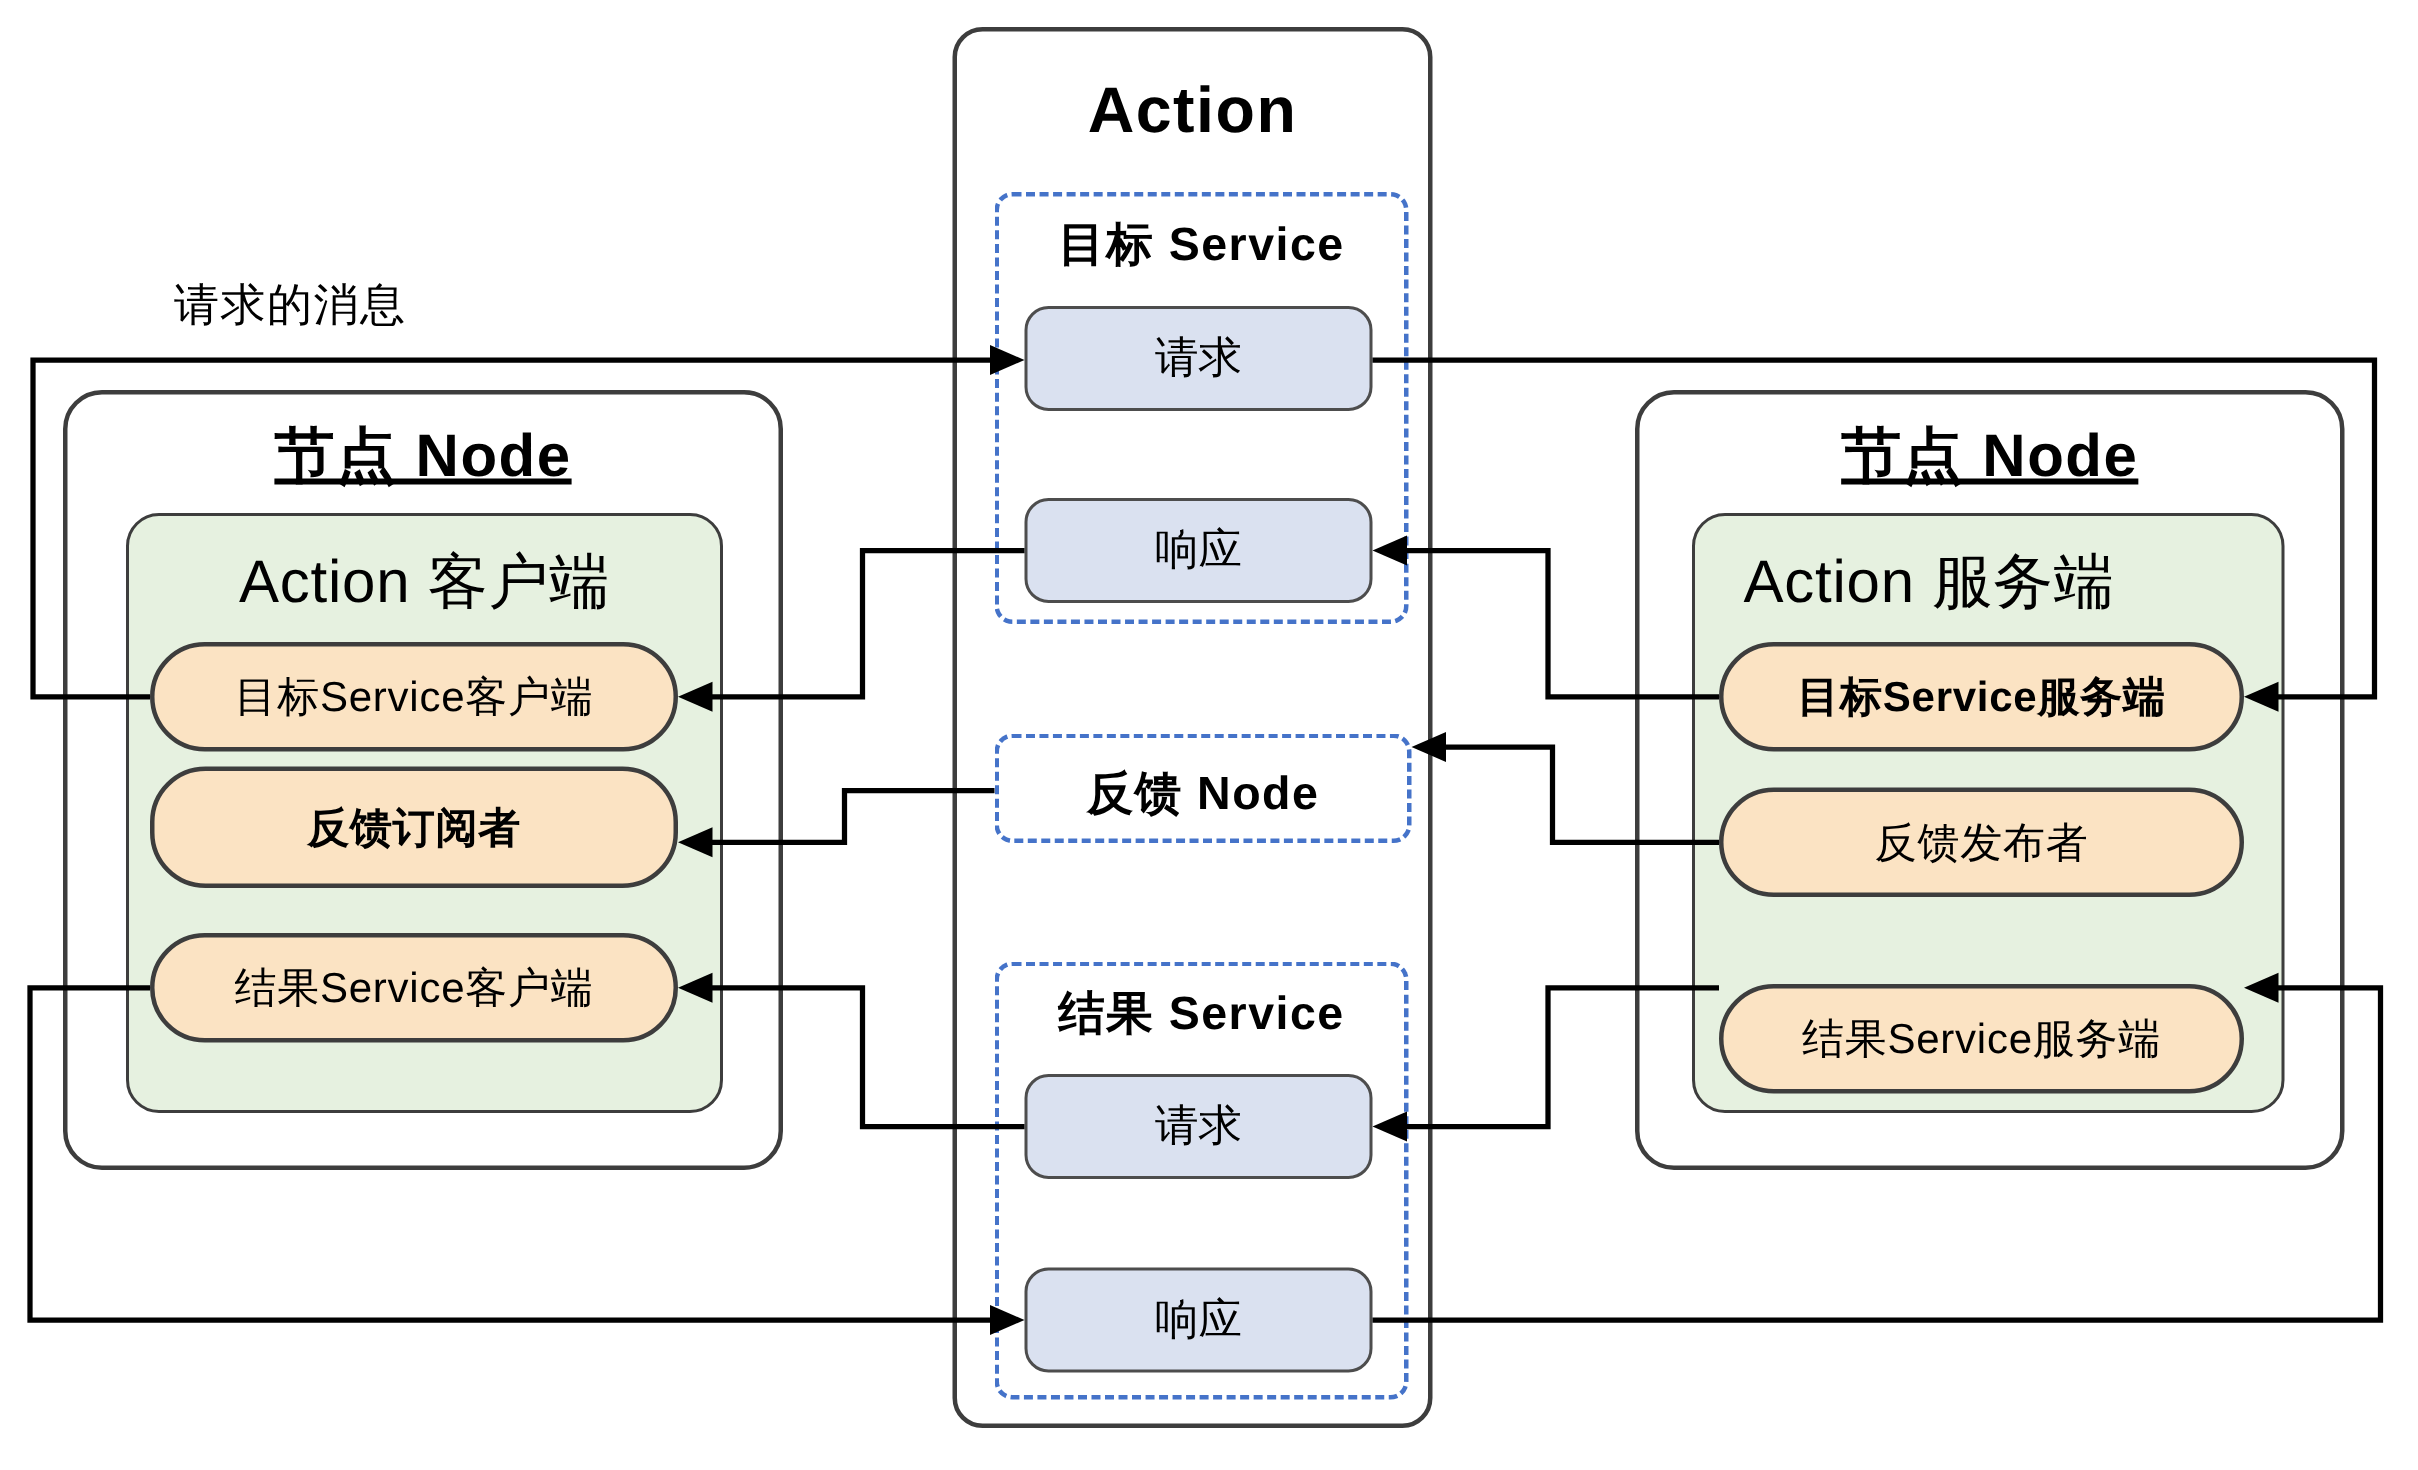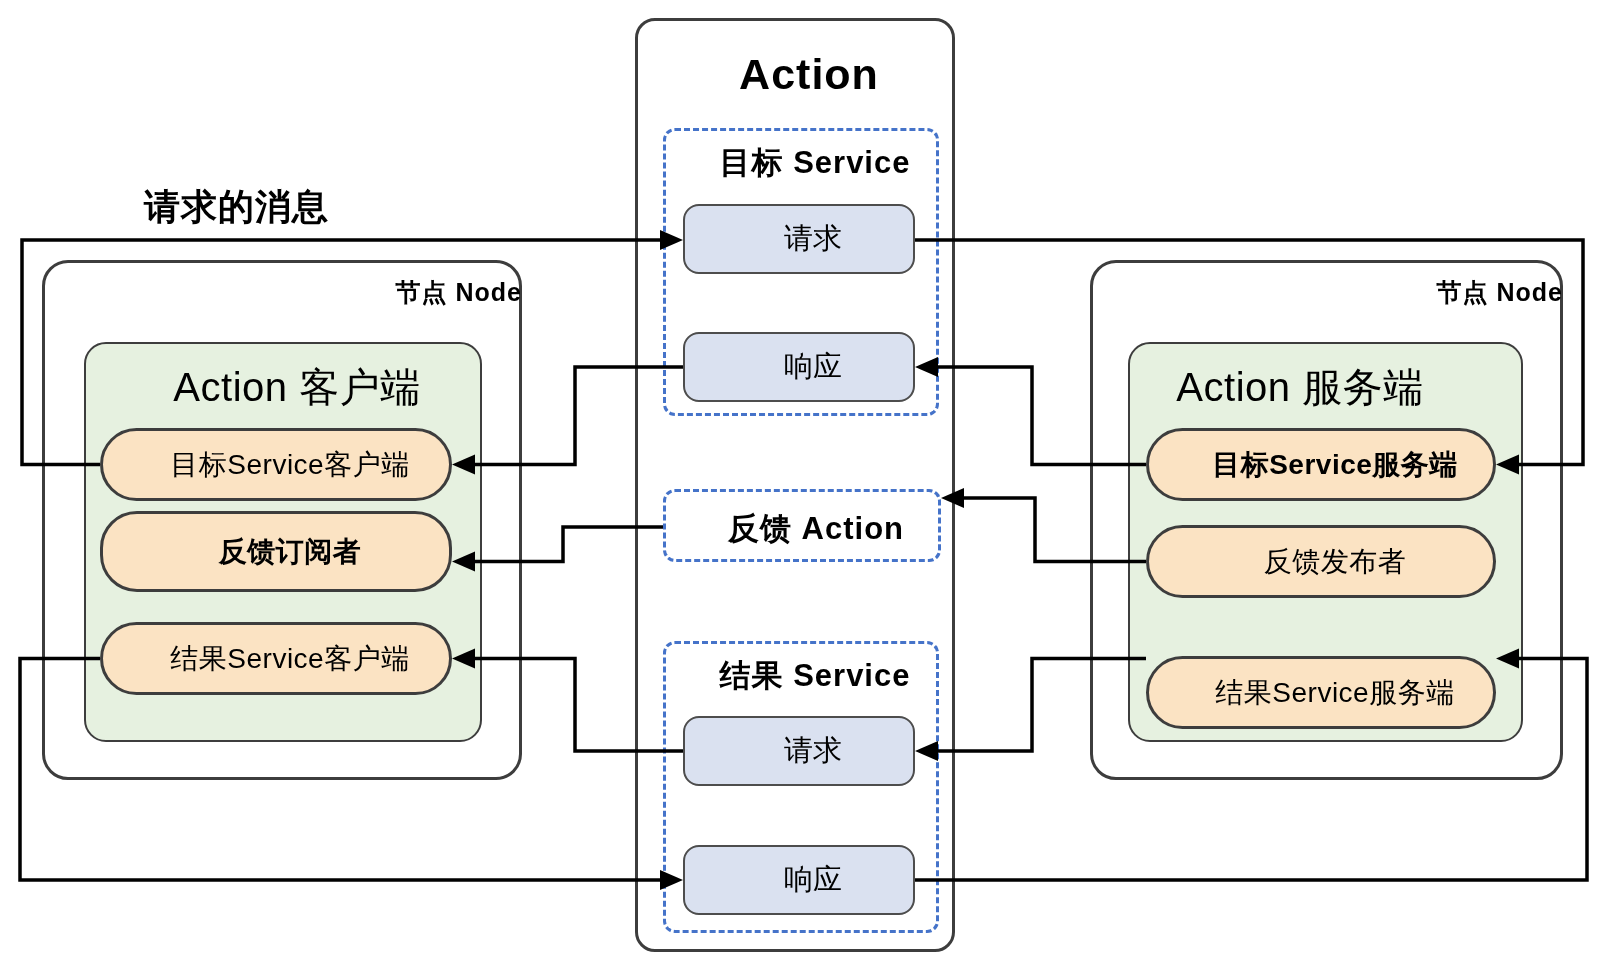--- a/index.html
+++ b/index.html
@@ -4,21 +4,21 @@
 <style>
   :root{
     --pill-fill:#FBE3C3; --green-fill:#E6F1E0; --blue-box-fill:#DAE1F0;
     --dashed-border:#4573C9; --box-border:#3D3D3D; --line:#000000;
   }
   html,body{margin:0;padding:0;background:#ffffff;}
   body{
     width:1612px;height:980px;position:relative;overflow:hidden;
     font-family:"Liberation Sans","DejaVu Sans",sans-serif;color:#000;
   }
-  .abs{position:absolute;box-sizing:border-box;padding-left:28px;}
+  .abs{position:absolute;box-sizing:border-box;}
   .node-box{
     background:#ffffff;border:3px solid var(--box-border);border-radius:26px;
   }
   .action-box{
     background:#ffffff;border:3px solid var(--box-border);border-radius:20px;
   }
   .green-box{
     background:var(--green-fill);border:2.5px solid var(--box-border);border-radius:22px;
   }
   .pill{
@@ -26,25 +26,25 @@
     display:flex;align-items:center;justify-content:center;
     font-size:28px;letter-spacing:.5px;
   }
   .dashed-box{
     background:#ffffff;border:3px dashed var(--dashed-border);border-radius:12px;
   }
   .blue-box{
     background:var(--blue-box-fill);border:2.5px solid #4d4d4d;border-radius:16px;
     display:flex;align-items:center;justify-content:center;font-size:29px;
   }
-  .title-node{font-size:25px;font-weight:bold;text-align:right;letter-spacing:1px;}
+  .title-node{font-size:40px;font-weight:bold;text-align:center;letter-spacing:1px;text-decoration:underline;}
   .title-green{font-size:40px;text-align:center;letter-spacing:.5px;}
   .title-action{font-size:43px;font-weight:bold;text-align:center;letter-spacing:1px;}
   .title-dashed{font-size:31px;font-weight:bold;text-align:center;letter-spacing:1px;}
-  .top-label{font-size:36px;font-weight:700;letter-spacing:1px;}
+  .top-label{font-size:30px;font-weight:400;letter-spacing:1px;}
   #wires{position:absolute;left:0;top:0;z-index:6;pointer-events:none;}
   .box-layer{z-index:1;}
 </style>
 </head>
 <body>
 
 <div class="abs top-label box-layer" style="left:116px;top:183px;">请求的消息</div>
 
 <div class="abs node-box box-layer" style="left:42px;top:260px;width:480px;height:520px;"></div>
 <div class="abs title-node box-layer" style="left:42px;top:276px;width:480px;">节点 Node</div>
@@ -64,21 +64,21 @@
 
 <div class="abs action-box box-layer" style="left:635px;top:18px;width:320px;height:934px;"></div>
 <div class="abs title-action box-layer" style="left:635px;top:50px;width:320px;">Action</div>
 
 <div class="abs dashed-box box-layer" style="left:663px;top:128px;width:276px;height:288px;"></div>
 <div class="abs title-dashed box-layer" style="left:663px;top:142px;width:276px;">目标 Service</div>
 <div class="abs blue-box box-layer" style="left:683px;top:204px;width:232px;height:70px;">请求</div>
 <div class="abs blue-box box-layer" style="left:683px;top:332px;width:232px;height:70px;">响应</div>
 
 <div class="abs dashed-box box-layer" style="left:663px;top:489px;width:278px;height:73px;"></div>
-<div class="abs title-dashed box-layer" style="left:663px;top:508px;width:278px;">反馈 Action</div>
+<div class="abs title-dashed box-layer" style="left:663px;top:508px;width:278px;">反馈 Node</div>
 
 <div class="abs dashed-box box-layer" style="left:663px;top:641px;width:276px;height:292px;"></div>
 <div class="abs title-dashed box-layer" style="left:663px;top:655px;width:276px;">结果 Service</div>
 <div class="abs blue-box box-layer" style="left:683px;top:716px;width:232px;height:70px;">请求</div>
 <div class="abs blue-box box-layer" style="left:683px;top:845px;width:232px;height:70px;">响应</div>
 
 <svg id="wires" width="1612" height="980" viewBox="0 0 1612 980">
   <g fill="none" stroke="#000" stroke-width="3.5">
 
     <path d="M 100 464.5 H 22 V 240 H 662"></path>

